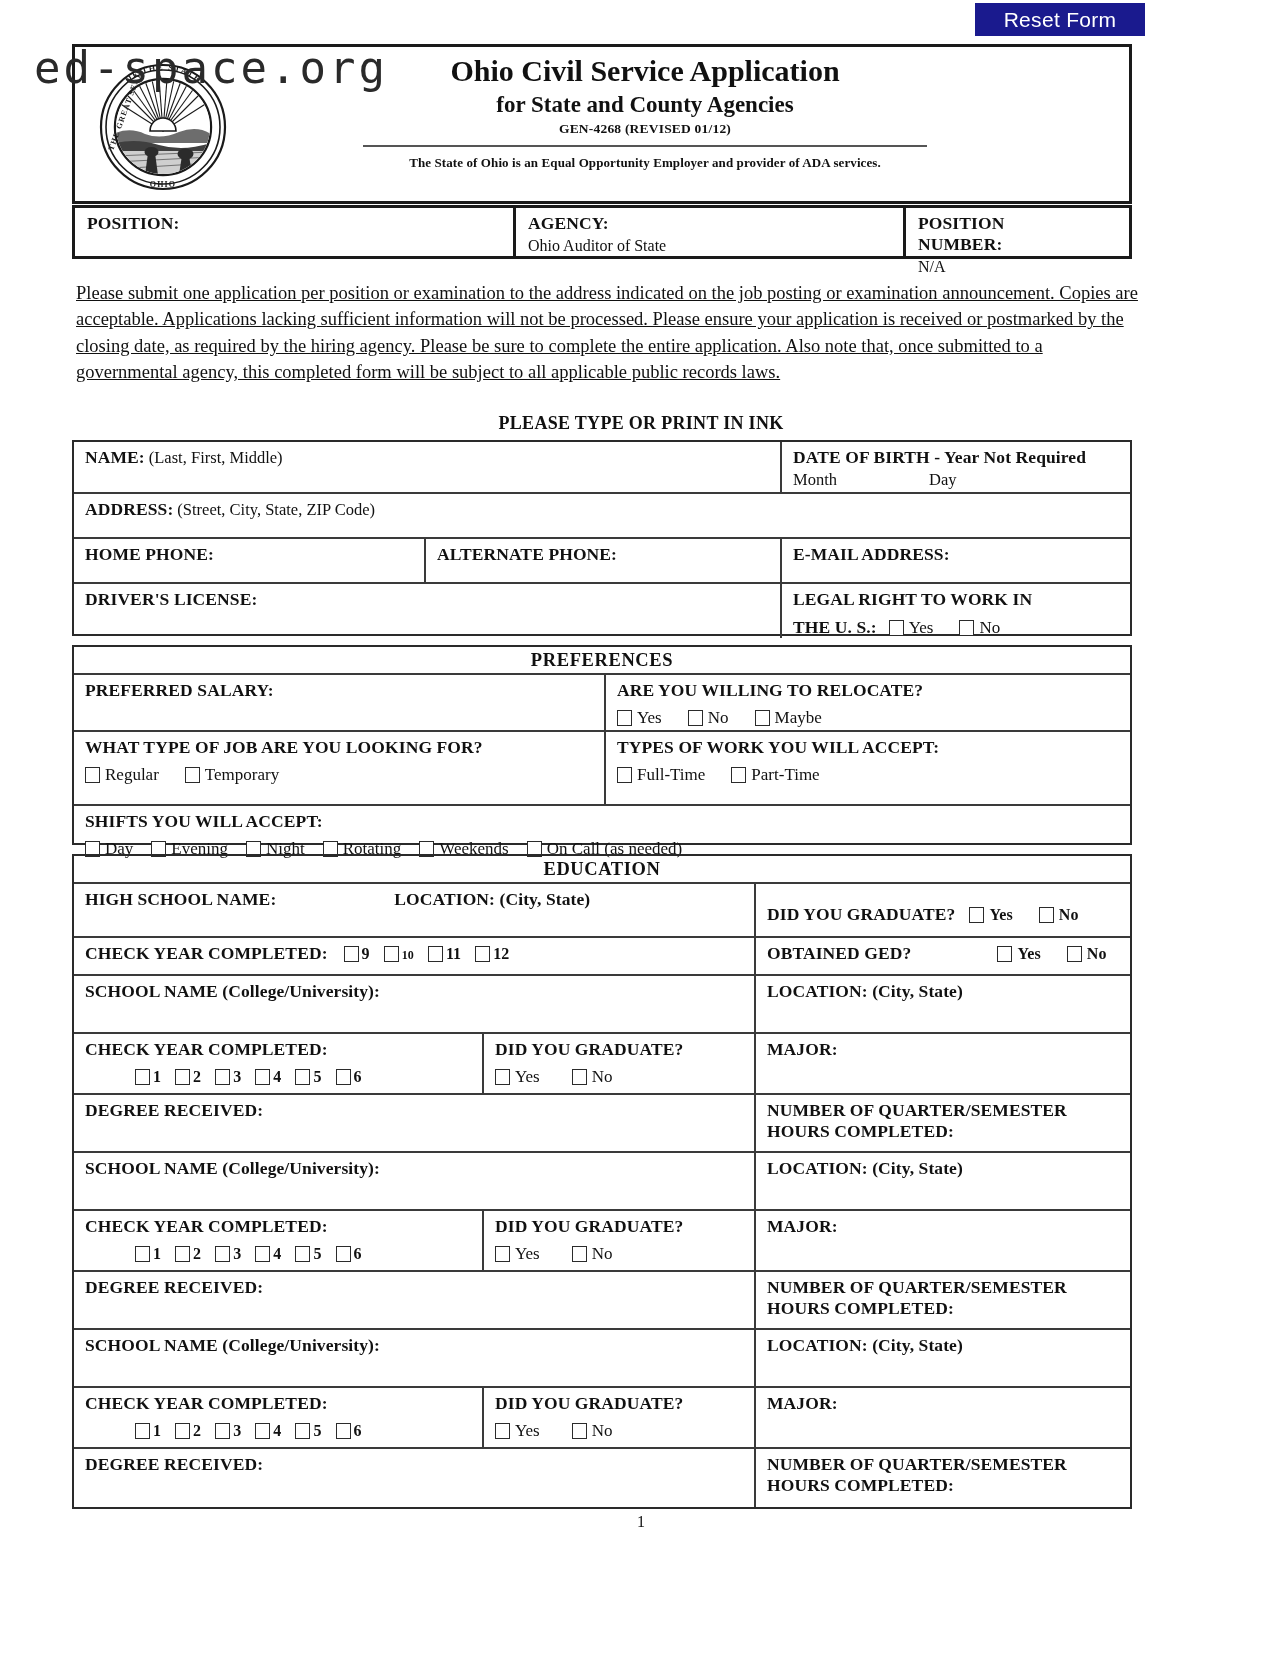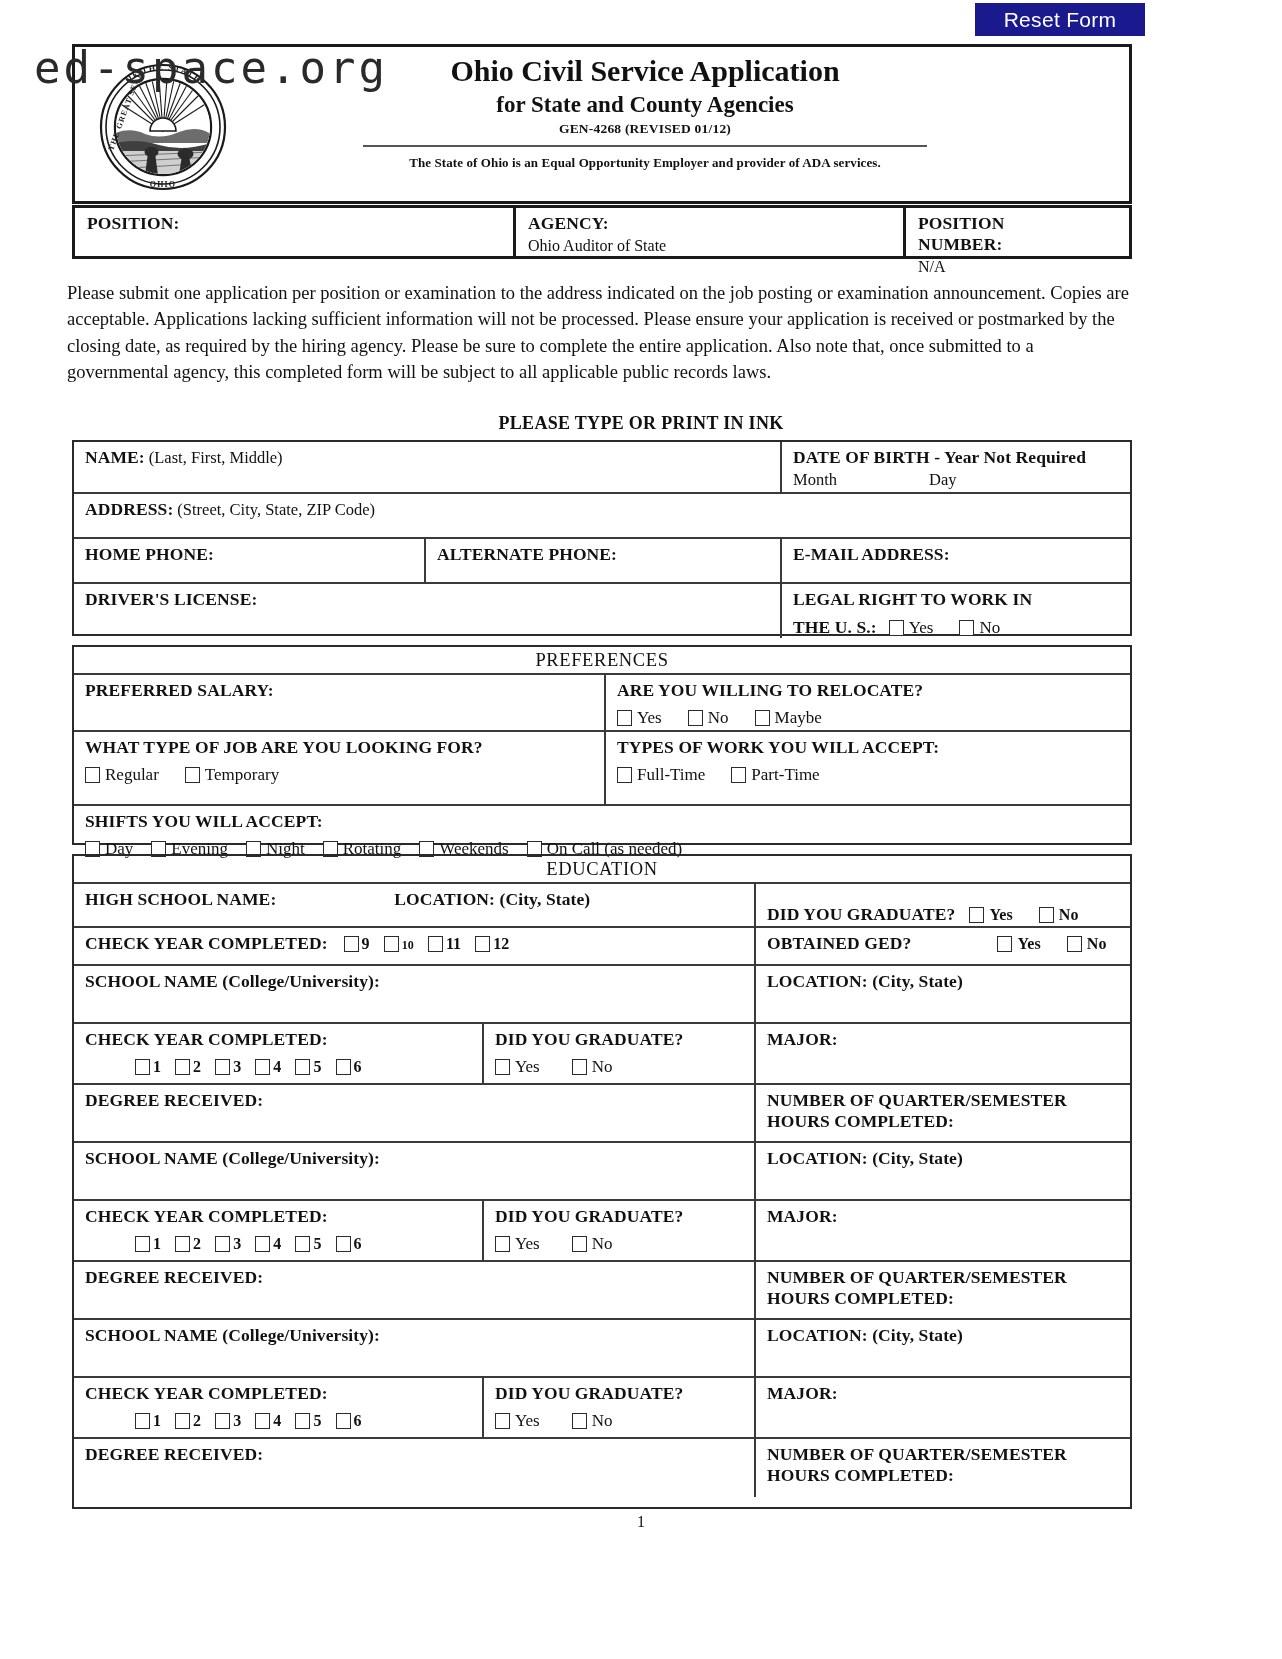--- a/index.html
+++ b/index.html
@@ -138,26 +138,27 @@
     letter-spacing: 0.1px;
   }
   .pos-value {
     font-size: 16px;
     margin-top: 3px;
   }
 
   
   #instructions {
     position: absolute;
-    left: 67px;
+    left: 76px;
     top: 280px;
     width: 1070px;
     font-size: 18.5px;
     line-height: 1.43;
     text-align: left;
+    text-decoration: underline;
   }
 
   #print-ink {
     position: absolute;
     left: 0;
     top: 413px;
     width: 1282px;
     text-align: center;
     font-size: 18px;
     font-weight: bold;
@@ -195,21 +196,21 @@
     letter-spacing: 0.1px;
     white-space: nowrap;
   }
   .sub {
     font-size: 16.5px;
     font-weight: normal;
   }
   .band {
     text-align: center;
     font-size: 18.5px;
-    font-weight: normal;
+    font-weight: bold;
     letter-spacing: 0.6px;
     padding-top: 3px;
   }
 
   
   .cb {
     display: inline-block;
     width: 15px;
     height: 16px;
     border: 1.6px solid #2b2b2b;
@@ -441,21 +442,21 @@
           <span class="cbgrp tight"><span class="cb"></span><span>On Call (as needed)</span></span>
         </div>
       </div>
     </div>
   </div>
 
   <div class="tbl" id="tbl-edu" style="top:854px; height:655px;">
 
     <div class="row band" style="height:28px;">EDUCATION</div>
 
-    <div class="row" style="height:44px;">
+    <div class="row" style="height:54px;">
       <div class="cell" style="left:0; width:680px;">
         <span class="lbl">HIGH SCHOOL NAME:</span>
         <span class="lbl" style="margin-left:114px;">LOCATION: (City, State)</span>
       </div>
       <div class="cell vline" style="left:680px; width:376px; padding-top:20px;">
         <span class="lbl" style="margin-right:10px;">DID YOU GRADUATE?</span>
         <span class="cbgrp"><span class="cb"></span><span class="lbl" style="font-size:16px;">Yes</span></span>
         <span class="cbgrp" style="margin-right:0;"><span class="cb"></span><span class="lbl" style="font-size:16px;">No</span></span>
       </div>
     </div>

